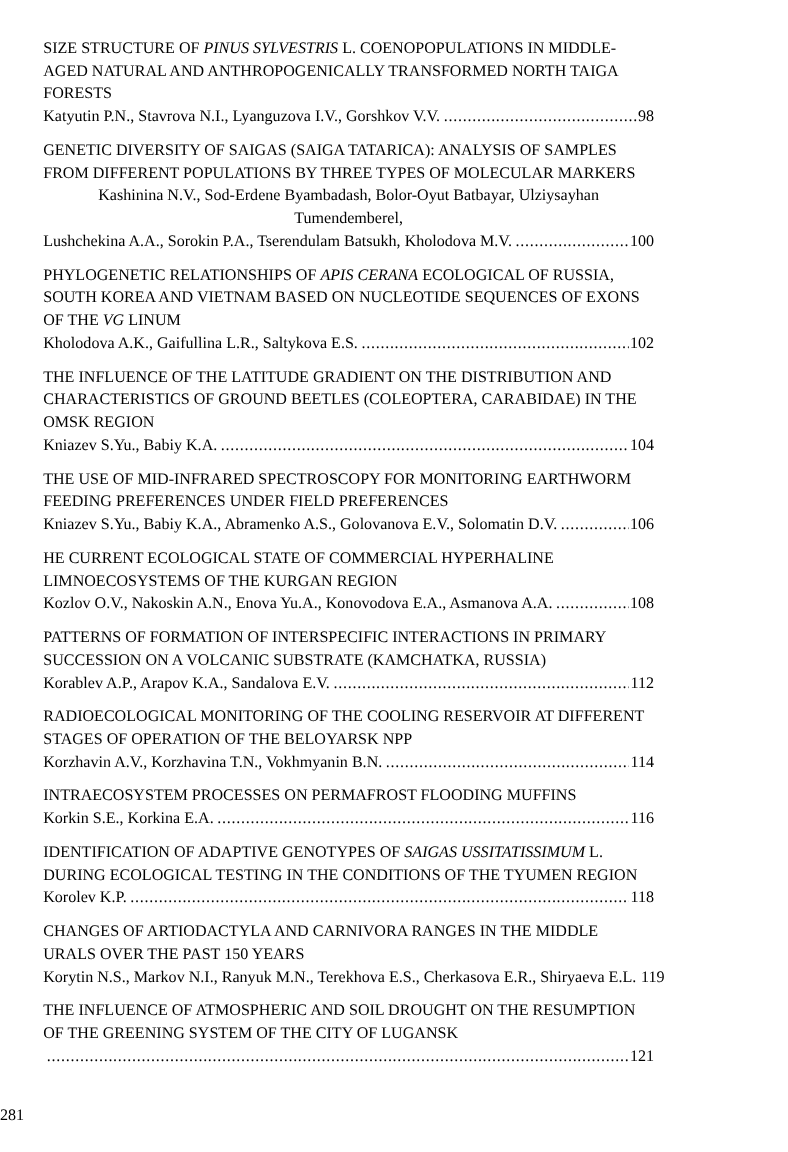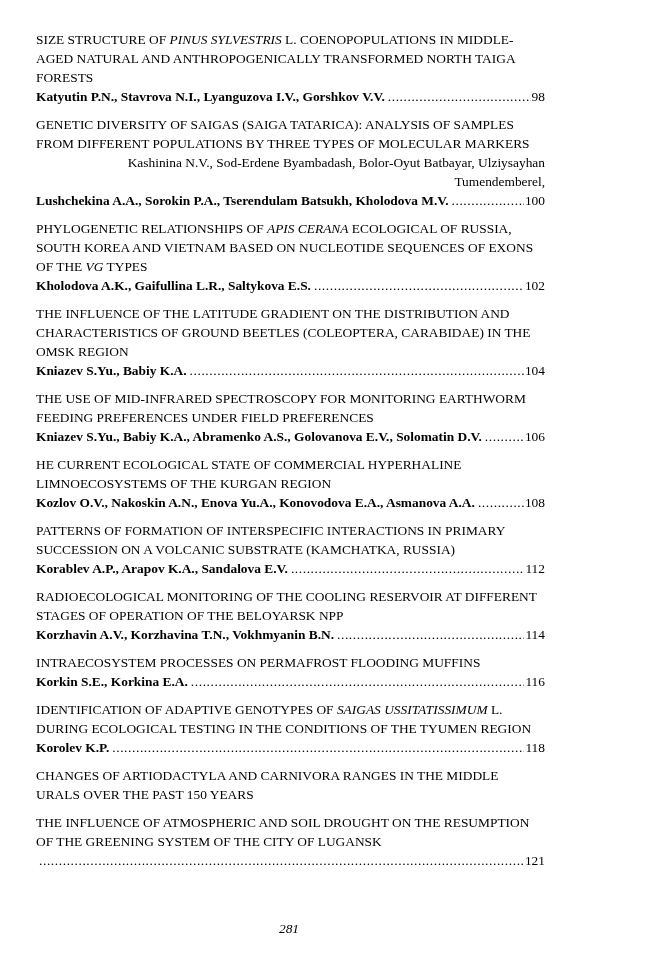--- a/index.html
+++ b/index.html
@@ -12,42 +12,40 @@
     color: #000000;
     font-family: "Liberation Serif", "DejaVu Serif", serif;
     font-size: 13.4px;
     line-height: 19px;
     padding: 30px 33px 0 36px;
     overflow: hidden;
   }
   .entry { margin-bottom: 9px; }
   .entry-title { text-align: left; }
   .it { font-style: italic; }
-  .authors-pre { text-align: right; }
+  .authors-pre { text-align: center; }
   .author-row { display: flex; align-items: baseline; }
-  .authors { flex-shrink: 0; white-space: nowrap; font-weight: bold; }
+  .authors { flex-shrink: 0; white-space: nowrap; }
   .leader {
     flex: 1;
     overflow: hidden;
     white-space: nowrap;
     margin: 0 1px 0 3px;
     min-width: 0;
   }
   .leader::before {
     content: "......................................................................................................................................................................................";
     letter-spacing: 0.6px;
   }
   .pagenum { white-space: nowrap; flex-shrink: 0; }
   .footer {
     position: absolute;
     bottom: 22px;
     left: 0;
     right: 0;
-    text-align: center;
-    font-style: italic;
   }
 </style>
 </head>
 <body>
 
 <div class="page">
   <main id="toc">
       <div class="entry">
         <div class="entry-title"><span>SIZE STRUCTURE OF </span><span class="it">PINUS SYLVESTRIS</span><span> L. COENOPOPULATIONS IN MIDDLE-AGED NATURAL AND ANTHROPOGENICALLY TRANSFORMED NORTH TAIGA FORESTS</span></div>
         <div class="author-row">
@@ -59,21 +57,21 @@
       <div class="entry">
         <div class="entry-title"><span>GENETIC DIVERSITY OF SAIGAS (SAIGA TATARICA): ANALYSIS OF SAMPLES FROM DIFFERENT POPULATIONS BY THREE TYPES OF MOLECULAR MARKERS</span></div>
         <div class="authors-pre">Kashinina N.V., Sod-Erdene Byambadash, Bolor-Oyut Batbayar, Ulziysayhan Tumendemberel,</div>
         <div class="author-row">
           <span class="authors">Lushchekina A.A., Sorokin P.A., Tserendulam Batsukh, Kholodova M.V.</span>
           <span class="leader"></span>
           <span class="pagenum">100</span>
         </div>
       </div>
       <div class="entry">
-        <div class="entry-title"><span>PHYLOGENETIC RELATIONSHIPS OF </span><span class="it">APIS CERANA</span><span> ECOLOGICAL OF RUSSIA, SOUTH KOREA AND VIETNAM BASED ON NUCLEOTIDE SEQUENCES OF EXONS OF THE </span><span class="it">VG</span><span> TYPES</span></div>
+        <div class="entry-title"><span>PHYLOGENETIC RELATIONSHIPS OF </span><span class="it">APIS CERANA</span><span> ECOLOGICAL OF RUSSIA, SOUTH KOREA AND VIETNAM BASED ON NUCLEOTIDE SEQUENCES OF EXONS OF THE </span><span class="it">VG</span><span> LINUM</span></div>
         <div class="author-row">
           <span class="authors">Kholodova A.K., Gaifullina L.R., Saltykova E.S.</span>
           <span class="leader"></span>
           <span class="pagenum">102</span>
         </div>
       </div>
       <div class="entry">
         <div class="entry-title"><span>THE INFLUENCE OF THE LATITUDE GRADIENT ON THE DISTRIBUTION AND CHARACTERISTICS OF GROUND BEETLES (COLEOPTERA, CARABIDAE) IN THE OMSK REGION</span></div>
         <div class="author-row">
           <span class="authors">Kniazev S.Yu., Babiy K.A.</span>
@@ -124,20 +122,25 @@
       <div class="entry">
         <div class="entry-title"><span>IDENTIFICATION OF ADAPTIVE GENOTYPES OF </span><span class="it">SAIGAS USSITATISSIMUM</span><span> L. DURING ECOLOGICAL TESTING IN THE CONDITIONS OF THE TYUMEN REGION</span></div>
         <div class="author-row">
           <span class="authors">Korolev K.P.</span>
           <span class="leader"></span>
           <span class="pagenum">118</span>
         </div>
       </div>
       <div class="entry">
         <div class="entry-title"><span>CHANGES OF ARTIODACTYLA AND CARNIVORA RANGES IN THE MIDDLE URALS OVER THE PAST 150 YEARS</span></div>
+        <div class="author-row">
+          <span class="authors">Korytin N.S., Markov N.I., Ranyuk M.N., Terekhova E.S., Cherkasova E.R., Shiryaeva E.L.</span>
+          <span class="leader"></span>
+          <span class="pagenum">119</span>
+        </div>
       </div>
       <div class="entry">
         <div class="entry-title"><span>THE INFLUENCE OF ATMOSPHERIC AND SOIL DROUGHT ON THE RESUMPTION OF THE GREENING SYSTEM OF THE CITY OF LUGANSK</span></div>
         <div class="author-row">
           <span class="leader"></span>
           <span class="pagenum">121</span>
         </div>
       </div>
     </main>
   <div class="footer">

